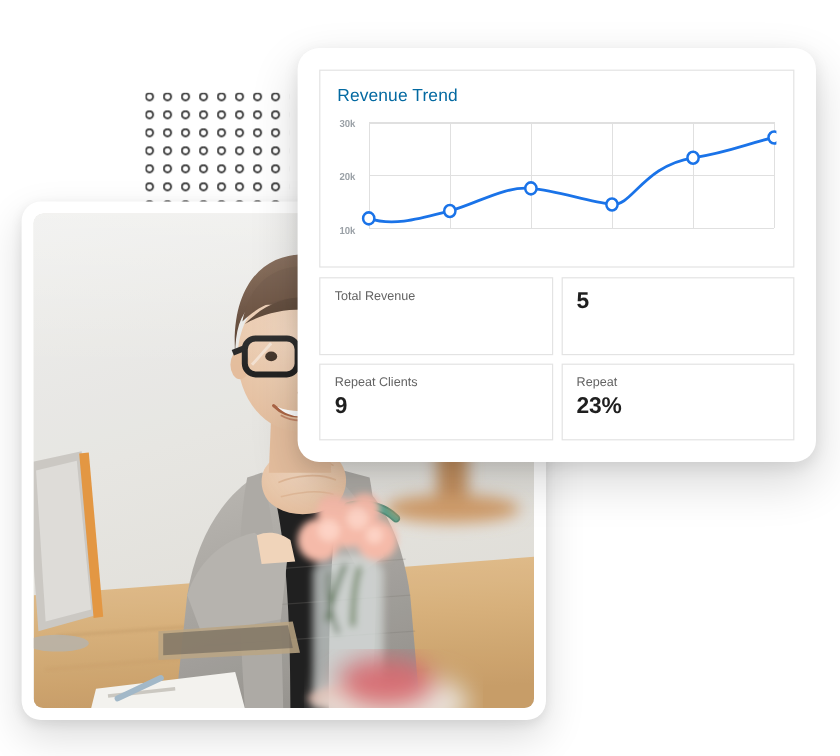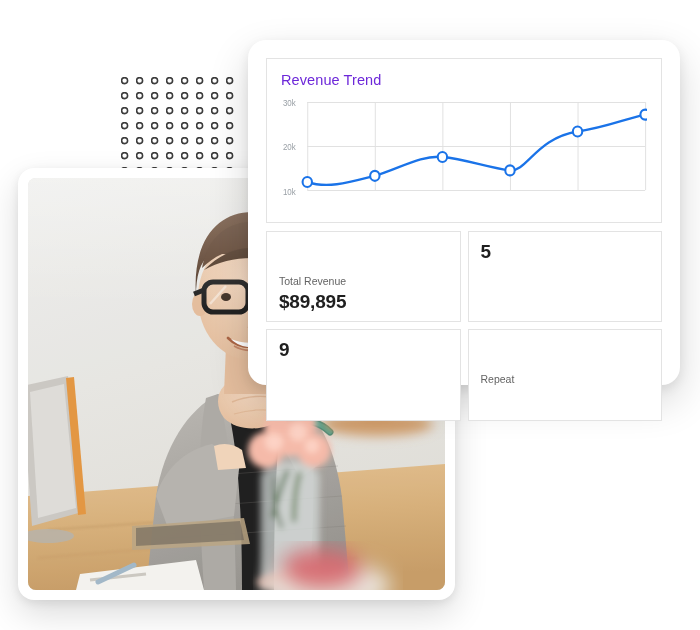--- a/index.html
+++ b/index.html
@@ -78,27 +78,28 @@
     border: 1px solid #e3e3e3;
   }
   #chart-card {
     flex: 0 0 auto;
     height: 165px;
     padding: 13px 14px 8px 14px;
     box-sizing: border-box;
   }
   #chart-title {
     font-size: 14.5px;
-    color: #6d28d9;
+    color: #0369a1;
     letter-spacing: 0.1px;
     margin-bottom: 4px;
   }
   #chart-wrap {
     position: relative;
     height: 118px;
+    font-weight: bold;
   }
   #chart-svg { display: block; width: 100%; height: 118px; }
   .ytick {
     font-size: 8.5px;
     fill: #9aa0a6;
     font-family: "Liberation Sans", sans-serif;
   }
 
   
   #stats-grid {
@@ -113,21 +114,20 @@
     box-sizing: border-box;
     display: flex;
     flex-direction: column;
     justify-content: flex-start;
   }
   .stat-label {
     font-size: 10.5px;
     color: #636363;
     line-height: 1.2;
     margin-bottom: 3px;
-    margin-top: 34px;
   }
   .stat-value {
     font-size: 19px;
     font-weight: bold;
     color: #1f1f1f;
     line-height: 1.15;
     letter-spacing: -0.2px;
   }
 </style>
 </head>
@@ -359,27 +359,28 @@
             <circle cx="316" cy="39.5" r="5"></circle>
             <circle cx="388" cy="22.6" r="5"></circle>
           </g>
         </svg>
       </div>
     </div>
 
     <div id="stats-grid">
       <div class="stat-card panel">
         <div class="stat-label">Total Revenue</div>
-        <div class="stat-value">$89,895</div>
       </div>
       <div class="stat-card panel">
         <div class="stat-value">5</div>
       </div>
       <div class="stat-card panel">
+        <div class="stat-label">Repeat Clients</div>
         <div class="stat-value">9</div>
       </div>
       <div class="stat-card panel">
         <div class="stat-label">Repeat</div>
+        <div class="stat-value">23%</div>
       </div>
     </div>
 
   </div>
 </div>
 
 </body></html>

